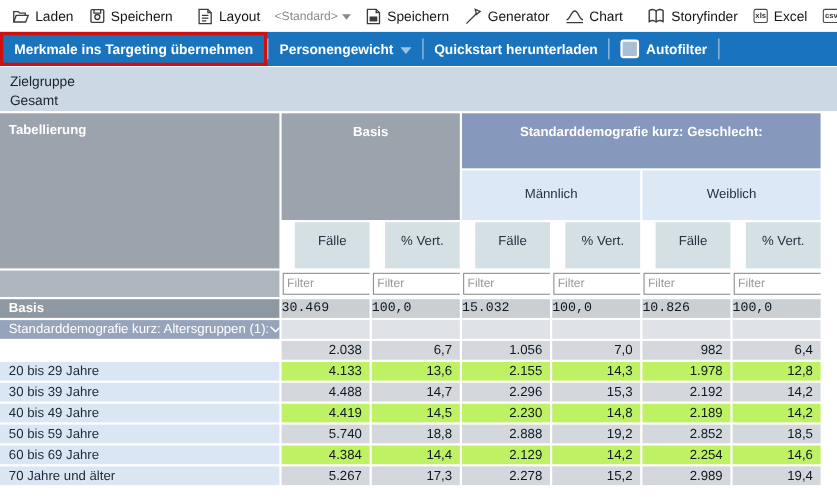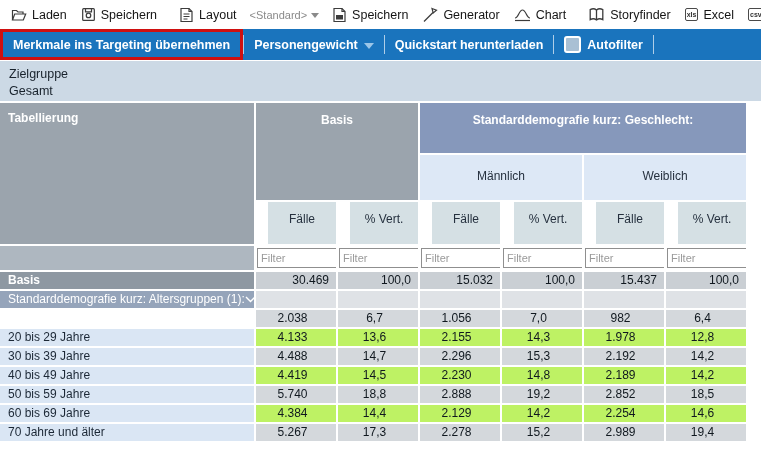--- a/index.html
+++ b/index.html
@@ -37,25 +37,25 @@
   .h-group{grid-area:1/4/2/8;background:#8698bb;color:#fff;font-weight:bold;text-align:center;padding-top:10px;}
   .h-sub{background:#dde8f6;color:#26313f;text-align:center;padding-top:14px;}
   .h-sub.m{grid-area:2/4/3/6;}
   .h-sub.w{grid-area:2/6/3/8;}
   .h-measure{background:#d5e0e4;color:#26313f;text-align:center;padding-top:10px;grid-row:3;margin-left:12px;}
   .f-label{grid-area:4/1/5/2;background:#aeb7c0;}
   .f-cell{grid-row:4;background:#fff;padding:2px 1px 0 1px;}
   .f-cell input{width:74px;height:16px;border:1px solid #8f8f8f;font-family:"Liberation Sans",sans-serif;font-size:11px;padding:1px 3px;color:#333;display:block;}
   .f-cell input::placeholder{color:#9a9a9a;}
   .r-basis-label{background:#8e98a2;color:#fff;font-weight:bold;line-height:17px;padding-left:8px;}
-  .r-basis-val{background:#cacfd4;text-align:right;line-height:17px;padding-right:7px;color:#10181f;}
+  .r-basis-val{background:#cacfd4;text-align:left;line-height:17px;padding-right:7px;color:#10181f;font-family:Liberation Mono, monospace;}
   .r-sect-label{background:#95a4ba;color:#fff;line-height:17px;padding:0 7px 0 8px;display:flex;justify-content:space-between;align-items:center;}
   .r-sect-cell{background:#dfe2e6;}
   .d-label{background:#dae6f4;color:#1c2836;line-height:17px;padding-left:8px;}
-  .d-val{text-align:center;line-height:17px;padding-right:7px;color:#10181f;}
+  .d-val{text-align:right;line-height:17px;padding-right:7px;color:#10181f;}
   .row-odd{background:#d4d8dc;}
   .row-even{background:#bef264;}
 </style>
 </head>
 <body>
 
 <div class="toolbar">
   <div class="tb-btn">
     <span>
         <svg width="16" height="15" viewBox="0 0 16 15" fill="none" stroke="#3c3c3c" stroke-width="1.2">
@@ -200,21 +200,21 @@
     </div>
   <div class="cell f-cell" style="grid-column:7">
       <input placeholder="Filter" style="">
     </div>
 
   <div class="cell r-basis-label" style="grid-row:5">Basis</div>
   <div class="cell r-basis-val" style="grid-row:5;grid-column:2">30.469</div>
   <div class="cell r-basis-val" style="grid-row:5;grid-column:3">100,0</div>
   <div class="cell r-basis-val" style="grid-row:5;grid-column:4">15.032</div>
   <div class="cell r-basis-val" style="grid-row:5;grid-column:5">100,0</div>
-  <div class="cell r-basis-val" style="grid-row:5;grid-column:6">15.437</div>
+  <div class="cell r-basis-val" style="grid-row:5;grid-column:6">10.826</div>
   <div class="cell r-basis-val" style="grid-row:5;grid-column:7">100,0</div>
 
   <div class="cell r-sect-label" style="grid-row:6">
     <span>Standarddemografie kurz: Altersgruppen (1):</span>
     <span><svg width="11" height="7" viewBox="0 0 11 7" fill="none" stroke="#fff" stroke-width="1.4">
           <path d="M1 1l4.5 4.5L10 1"></path>
         </svg></span>
   </div>
   <div class="cell r-sect-cell" style="grid-row:6;grid-column:2"></div>
   <div class="cell r-sect-cell" style="grid-row:6;grid-column:3"></div>

